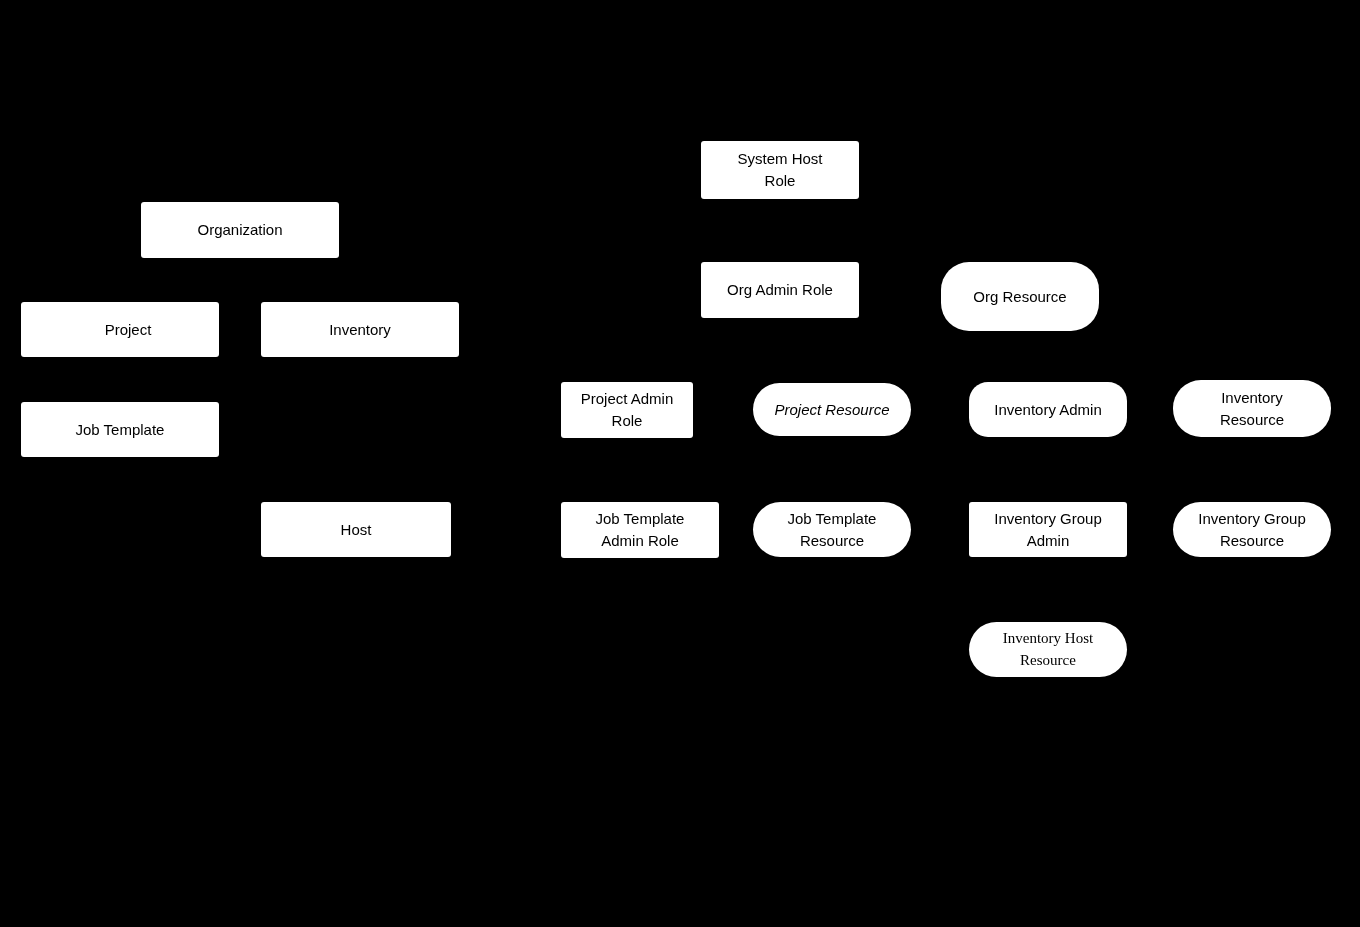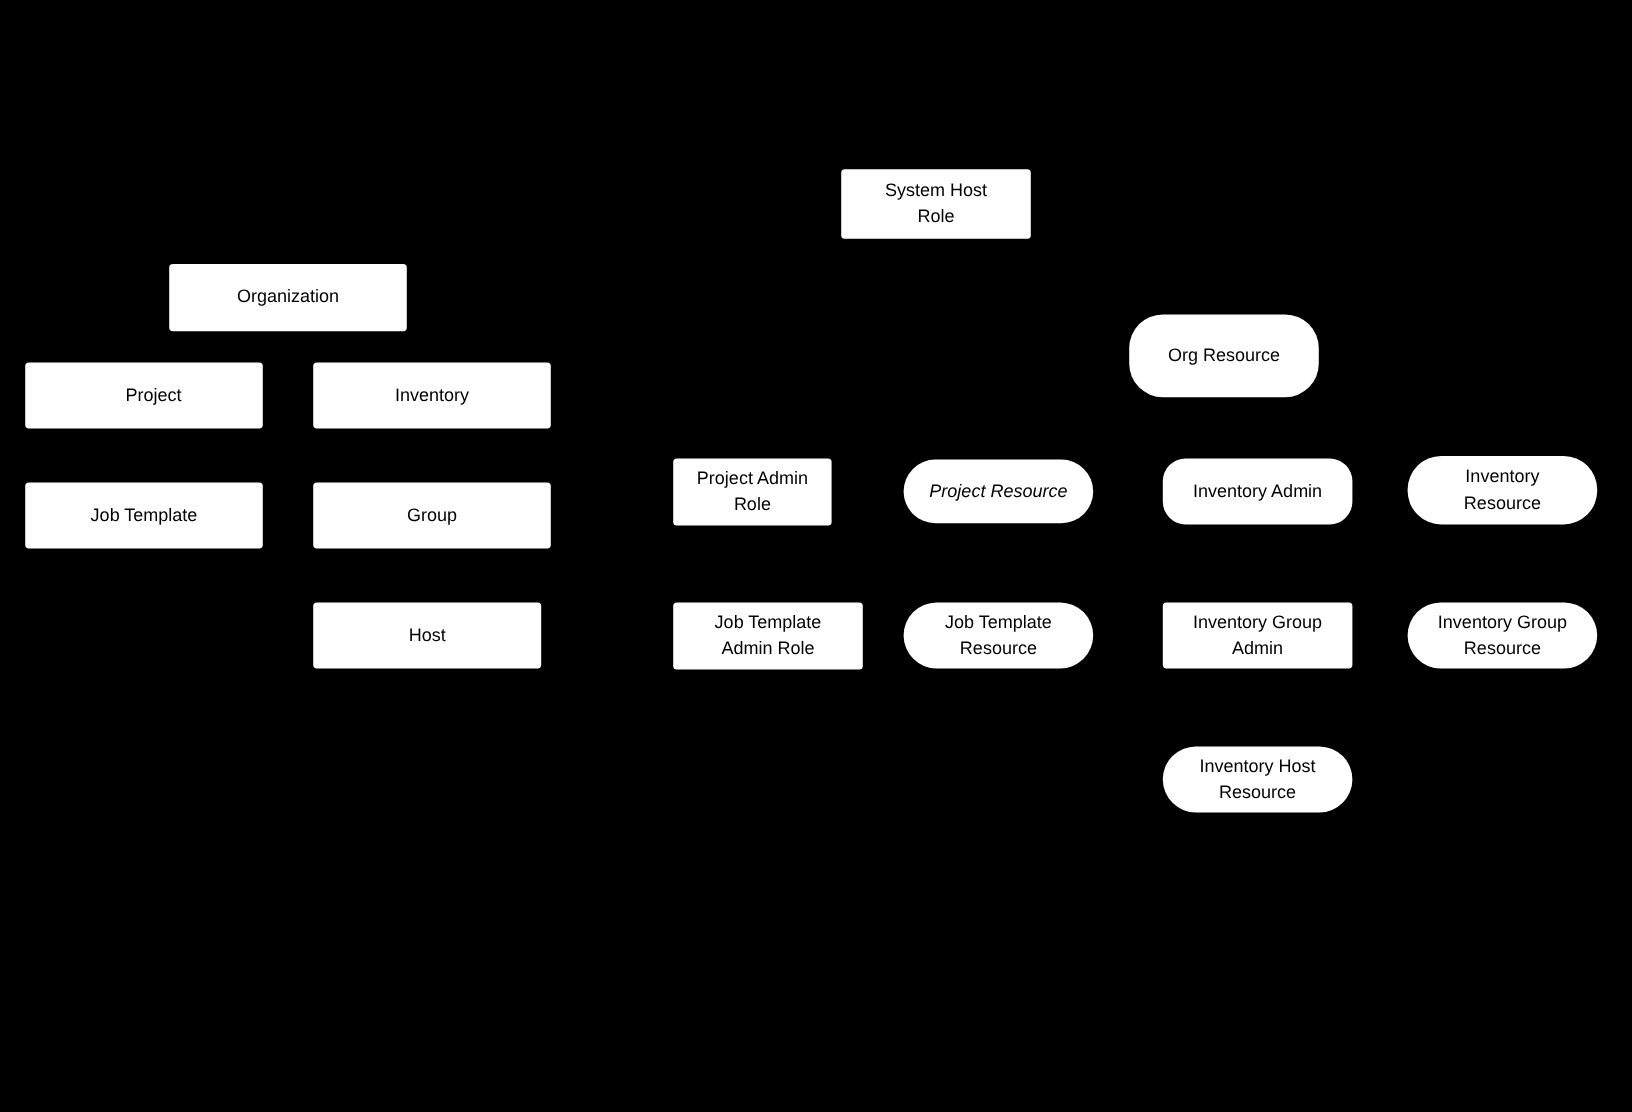--- a/index.html
+++ b/index.html
@@ -37,38 +37,38 @@
     border-radius: 3px;
   }
   .node.pill {
     border-radius: 28px;
   }
 </style>
 </head>
 <body>
 
 <div class="canvas" style="background: rgb(0, 0, 0);">
-    <div class="node rect" style="left: 141px; top: 220px; width: 198px; height: 56px; background: rgb(255, 255, 255); color: rgb(0, 0, 0); text-align: right;">Organization</div>
+    <div class="node rect" style="left: 141px; top: 202px; width: 198px; height: 56px; background: rgb(255, 255, 255); color: rgb(0, 0, 0); text-align: right;">Organization</div>
     <div class="node rect" style="left: 21px; top: 302px; width: 198px; height: 55px; background: rgb(255, 255, 255); color: rgb(0, 0, 0); padding-left: 24px;">Project</div>
     <div class="node rect" style="left: 261px; top: 302px; width: 198px; height: 55px; background: rgb(255, 255, 255); color: rgb(0, 0, 0);">Inventory</div>
     <div class="node rect" style="left: 21px; top: 402px; width: 198px; height: 55px; background: rgb(255, 255, 255); color: rgb(0, 0, 0);">Job Template</div>
-    <div class="node rect" style="left: 261px; top: 402px; width: 198px; height: 55px; background: rgb(255, 255, 255); color: rgb(0, 0, 0);">Group</div>
     <div class="node rect" style="left: 261px; top: 502px; width: 190px; height: 55px; background: rgb(255, 255, 255); color: rgb(0, 0, 0);">Host</div>
     <div class="node rect" style="left: 701px; top: 141px; width: 158px; height: 58px; background: rgb(255, 255, 255); color: rgb(0, 0, 0);">System Host
 Role</div>
+    <div class="node rect" style="left: 701px; top: 262px; width: 158px; height: 56px; background: rgb(255, 255, 255); color: rgb(0, 0, 0);">Org Admin Role</div>
     <div class="node pill" style="left: 941px; top: 262px; width: 158px; height: 69px; background: rgb(255, 255, 255); color: rgb(0, 0, 0);">Org Resource</div>
     <div class="node rect" style="left: 561px; top: 382px; width: 132px; height: 56px; background: rgb(255, 255, 255); color: rgb(0, 0, 0);">Project Admin
 Role</div>
     <div class="node pill" style="left: 753px; top: 383px; width: 158px; height: 53px; background: rgb(255, 255, 255); color: rgb(0, 0, 0); font-style: italic;">Project Resource</div>
     <div class="node rect" style="left: 969px; top: 382px; width: 158px; height: 55px; background: rgb(255, 255, 255); color: rgb(0, 0, 0); border-radius: 19px;">Inventory Admin</div>
     <div class="node pill" style="left: 1173px; top: 380px; width: 158px; height: 57px; background: rgb(255, 255, 255); color: rgb(0, 0, 0);">Inventory
 Resource</div>
     <div class="node rect" style="left: 561px; top: 502px; width: 158px; height: 56px; background: rgb(255, 255, 255); color: rgb(0, 0, 0);">Job Template
 Admin Role</div>
     <div class="node pill" style="left: 753px; top: 502px; width: 158px; height: 55px; background: rgb(255, 255, 255); color: rgb(0, 0, 0);">Job Template
 Resource</div>
     <div class="node rect" style="left: 969px; top: 502px; width: 158px; height: 55px; background: rgb(255, 255, 255); color: rgb(0, 0, 0);">Inventory Group
 Admin</div>
     <div class="node pill" style="left: 1173px; top: 502px; width: 158px; height: 55px; background: rgb(255, 255, 255); color: rgb(0, 0, 0);">Inventory Group
 Resource</div>
-    <div class="node pill" style="left: 969px; top: 622px; width: 158px; height: 55px; background: rgb(255, 255, 255); color: rgb(0, 0, 0);">Inventory Host
+    <div class="node pill" style="left: 969px; top: 622px; width: 158px; height: 55px; background: rgb(255, 255, 255); color: rgb(0, 0, 0); font-family: Liberation Serif, serif;">Inventory Host
 Resource</div>
   </div>
 
 </body></html>

